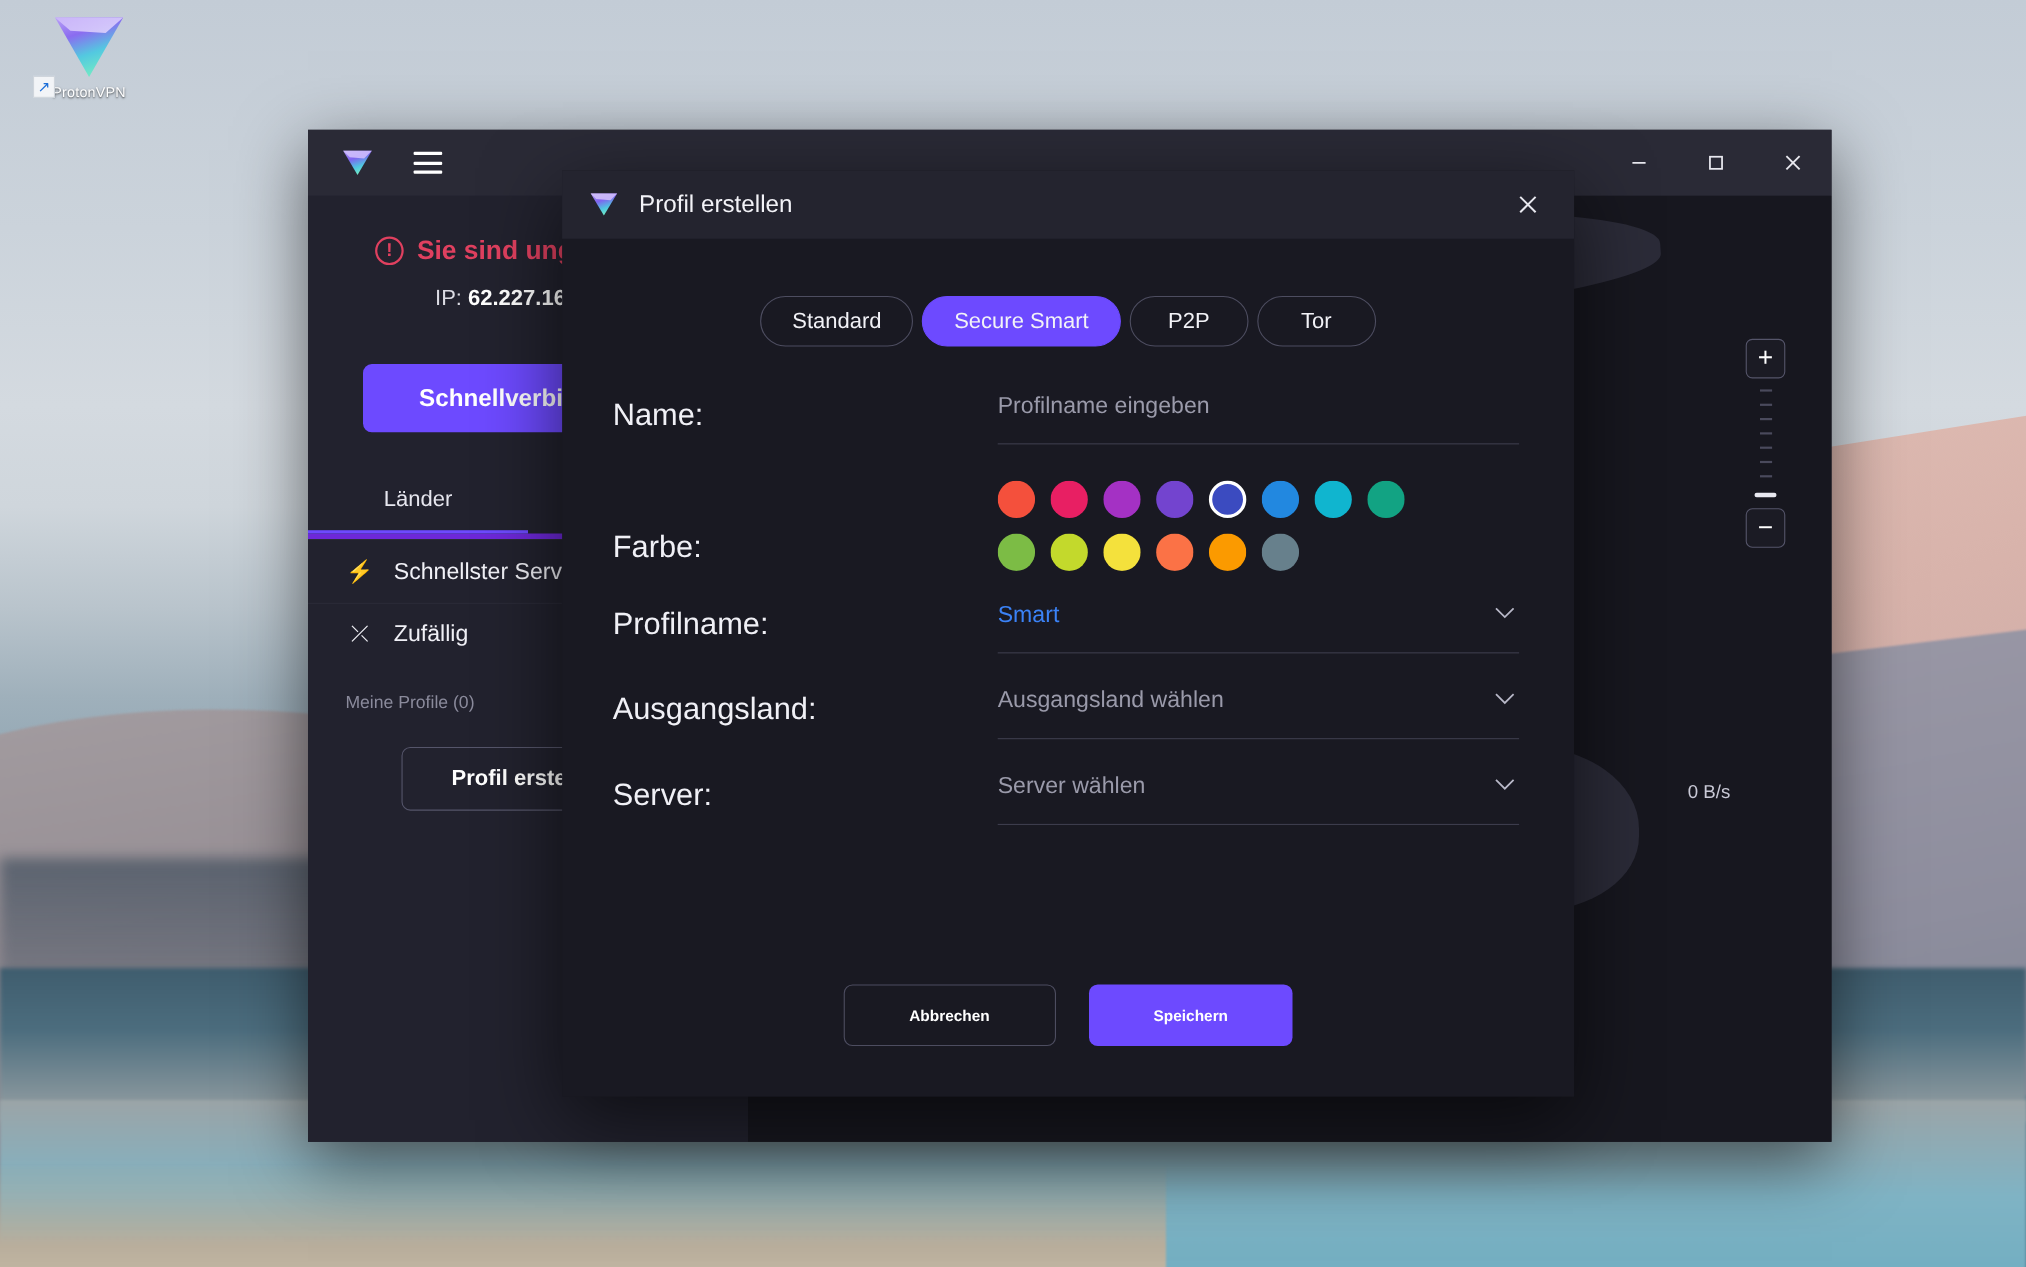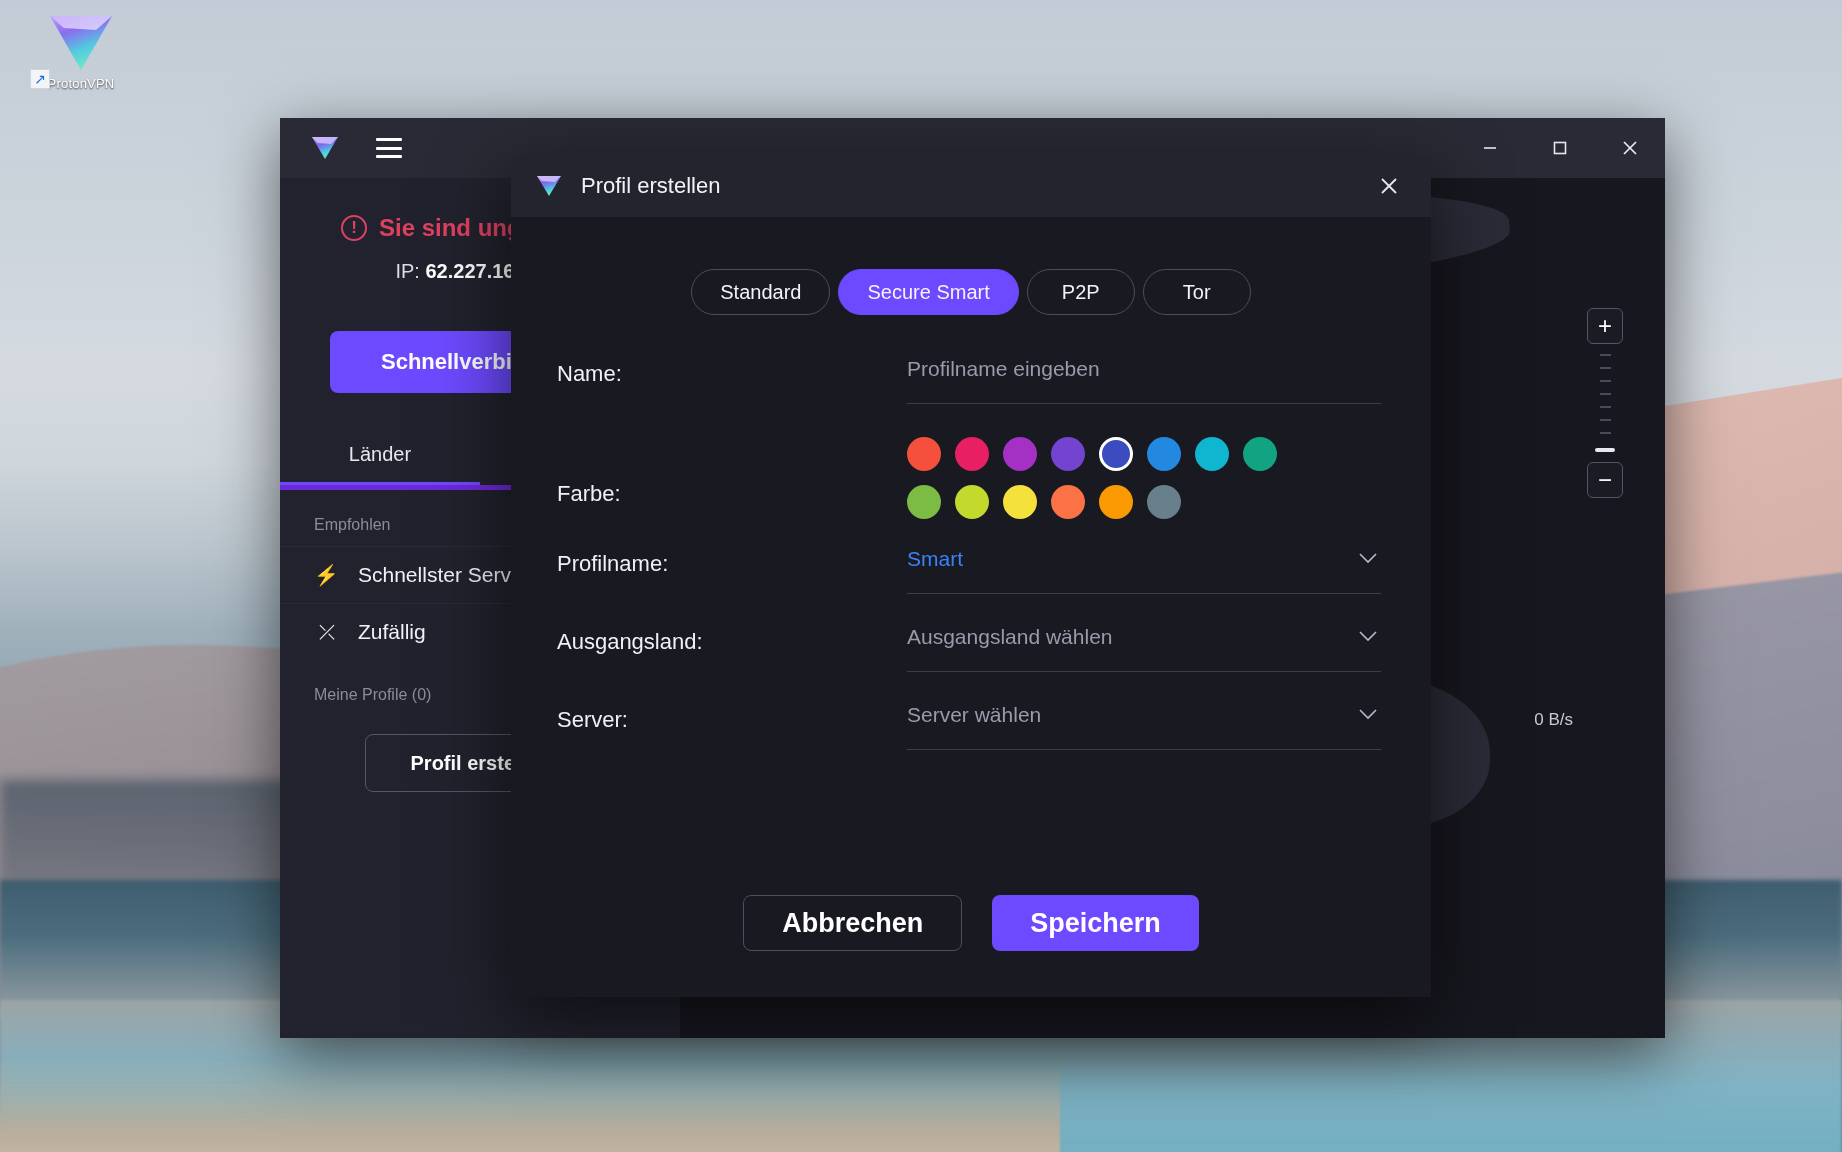--- a/index.html
+++ b/index.html
@@ -257,21 +257,21 @@
     height: 46px; padding: 0 28px; border-radius: 23px;
     background: transparent; border: 1px solid #4d4d60;
     color: #f2f2f7; font-size: 20px; cursor: pointer;
     font-family: "Liberation Sans", sans-serif;
     min-width: 108px;
   }
   .tab-btn.active { background: #6d4aff; border-color: #6d4aff; }
 
   #form { margin: 42px 50px 0 46px; }
   .frow { display: flex; align-items: flex-start; min-height: 78px; }
-  .flabel { width: 350px; color: #f0f0f6; font-size: 22px; padding-top: 4px; }
+  .flabel { width: 350px; color: #f0f0f6; font-size: 28px; padding-top: 4px; }
   .fctl { flex: 1; position: relative; }
   .fctl .underline { height: 1px; background: #3c3c4c; margin-top: 22px; }
   .finput {
     width: 100%; background: transparent; border: none; outline: none;
     color: #f0f0f6; font-size: 21px;
     font-family: "Liberation Sans", sans-serif;
   }
   .finput::placeholder { color: #9a9aaa; }
   .fselect {
     width: 100%; display: flex; align-items: center; justify-content: space-between;
@@ -286,22 +286,22 @@
     width: 28px; height: 28px; border-radius: 50%; cursor: pointer;
     box-sizing: content-box; border: 3px solid transparent;
   }
   .sw.selected { border-color: #ffffff; }
 
   #dialog-actions {
     position: absolute; left: 0; right: 0; bottom: 46px;
     display: flex; justify-content: center; gap: 30px;
   }
   .dbtn {
-    height: 56px; padding: 0 38px; border-radius: 8px;
-    font-size: 27px; font-weight: bold; cursor: pointer;
+    height: 56px; padding: 0 59px; border-radius: 8px;
+    font-size: 14px; font-weight: bold; cursor: pointer;
     font-family: "Liberation Sans", sans-serif;
   }
   #btn-cancel { background: transparent; border: 1px solid #4d4d60; color: #fff; }
   #btn-save { background: #6d4aff; border: none; color: #fff; }
 </style>
 </head>
 <body>
 
 <div id="desktop">
   <div class="dune" id="dune-pink"></div>
@@ -392,21 +392,20 @@
         </div>
       </div>
 
       <button id="quick-connect">Schnellverbindung</button>
 
       <div id="sidebar-tabs">
         <div class="sidebar-tab active">Länder</div>
         <div class="sidebar-tab">Profile</div>
       </div>
 
-      <div class="group-label">Empfohlen</div>
 
       <div class="list-row">
         <span class="ico">⚡</span>
         <span>Schnellster Server</span>
       </div>
       <div class="list-row">
         <span class="ico">⤫</span>
         <span>Zufällig</span>
       </div>
 

